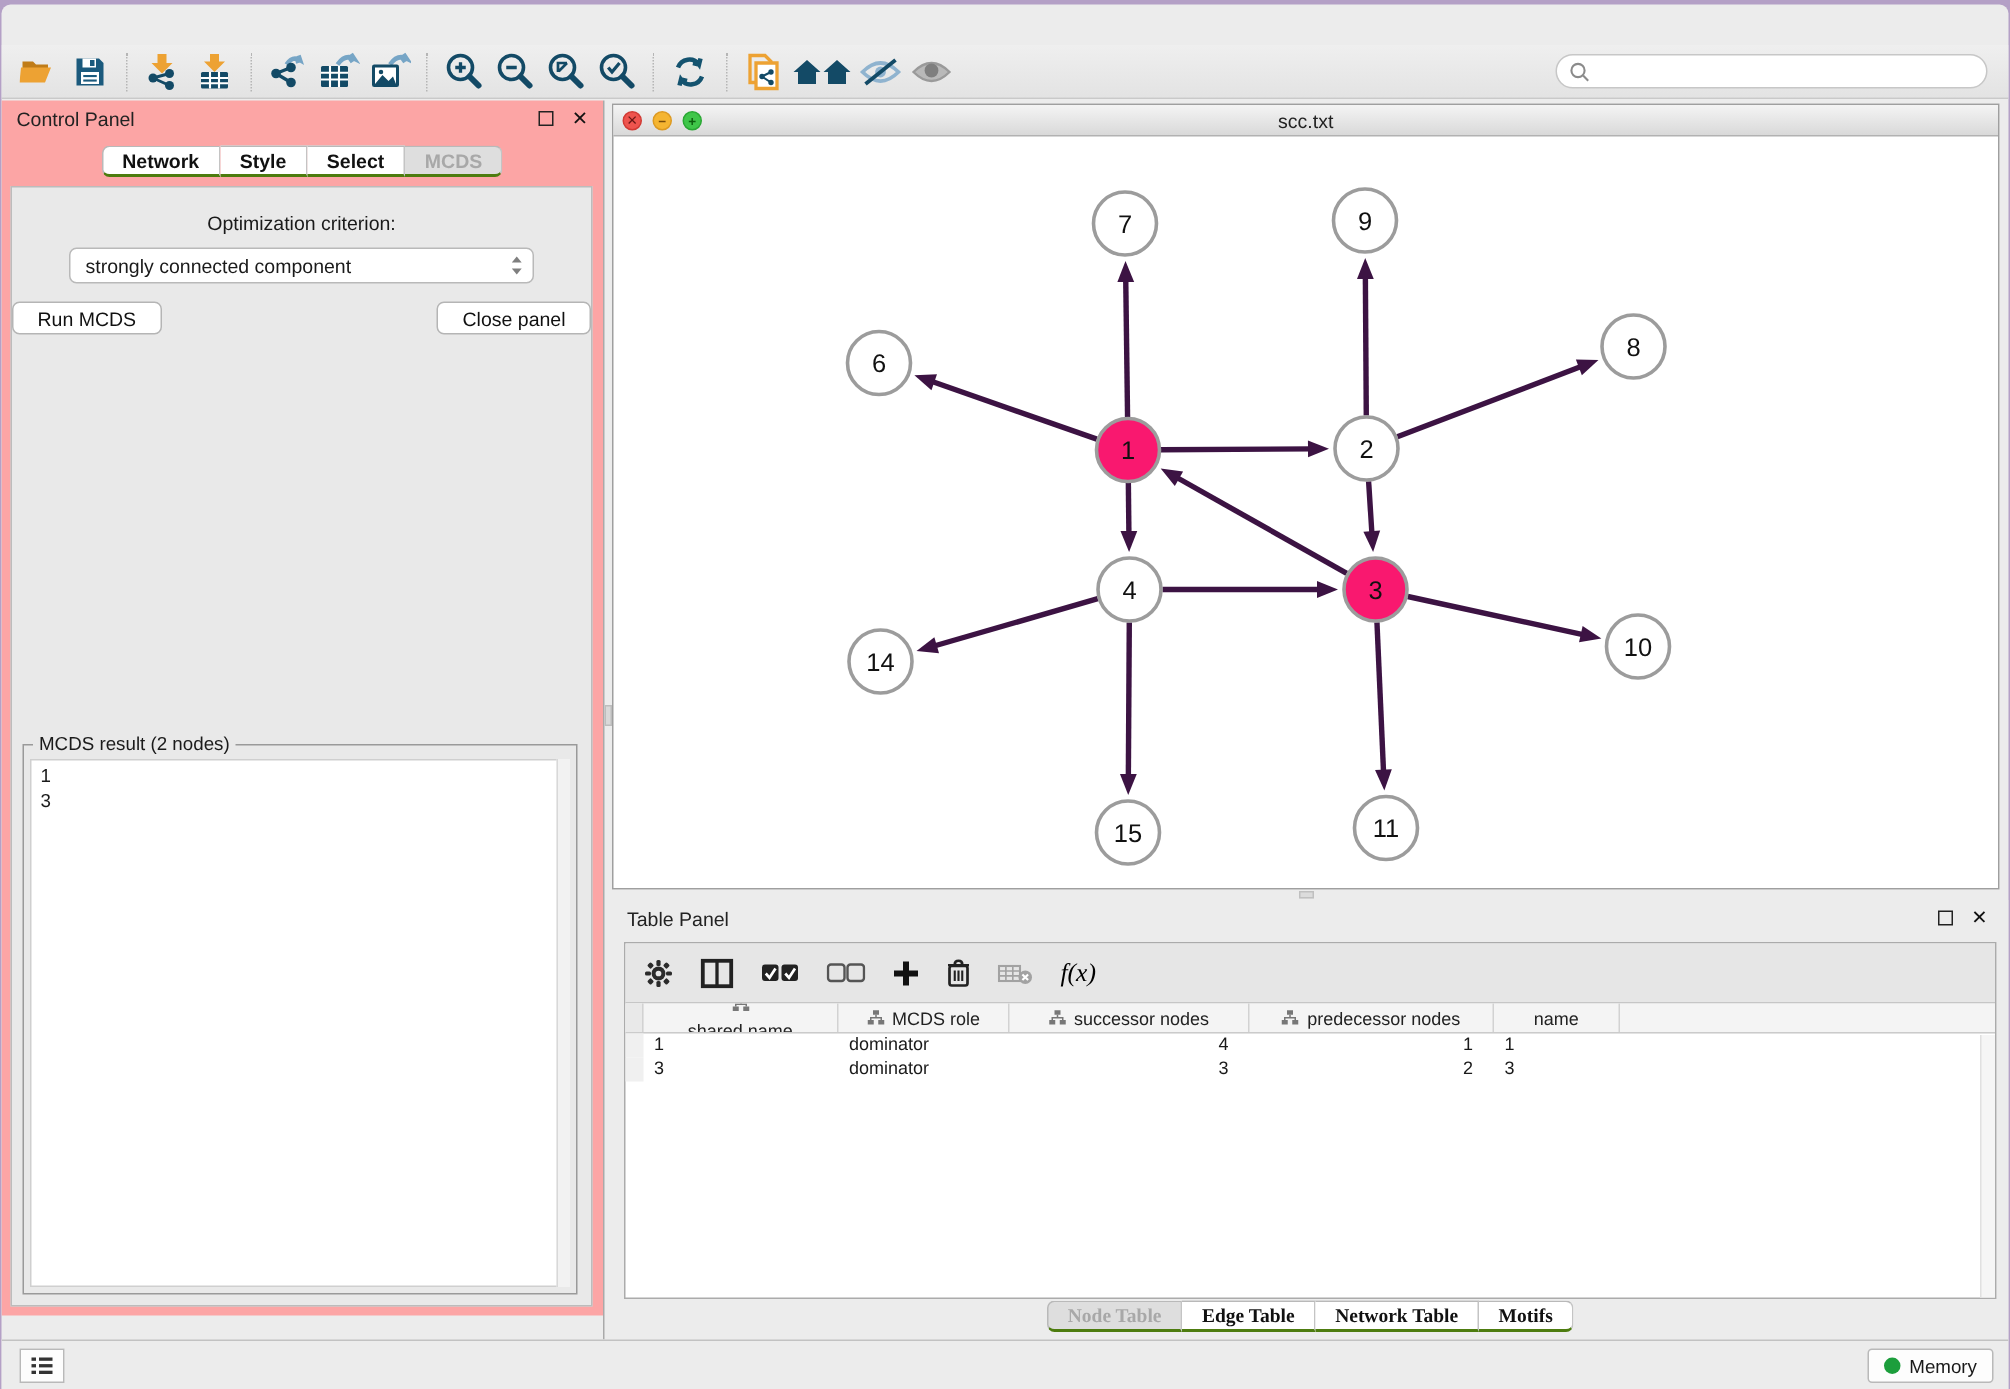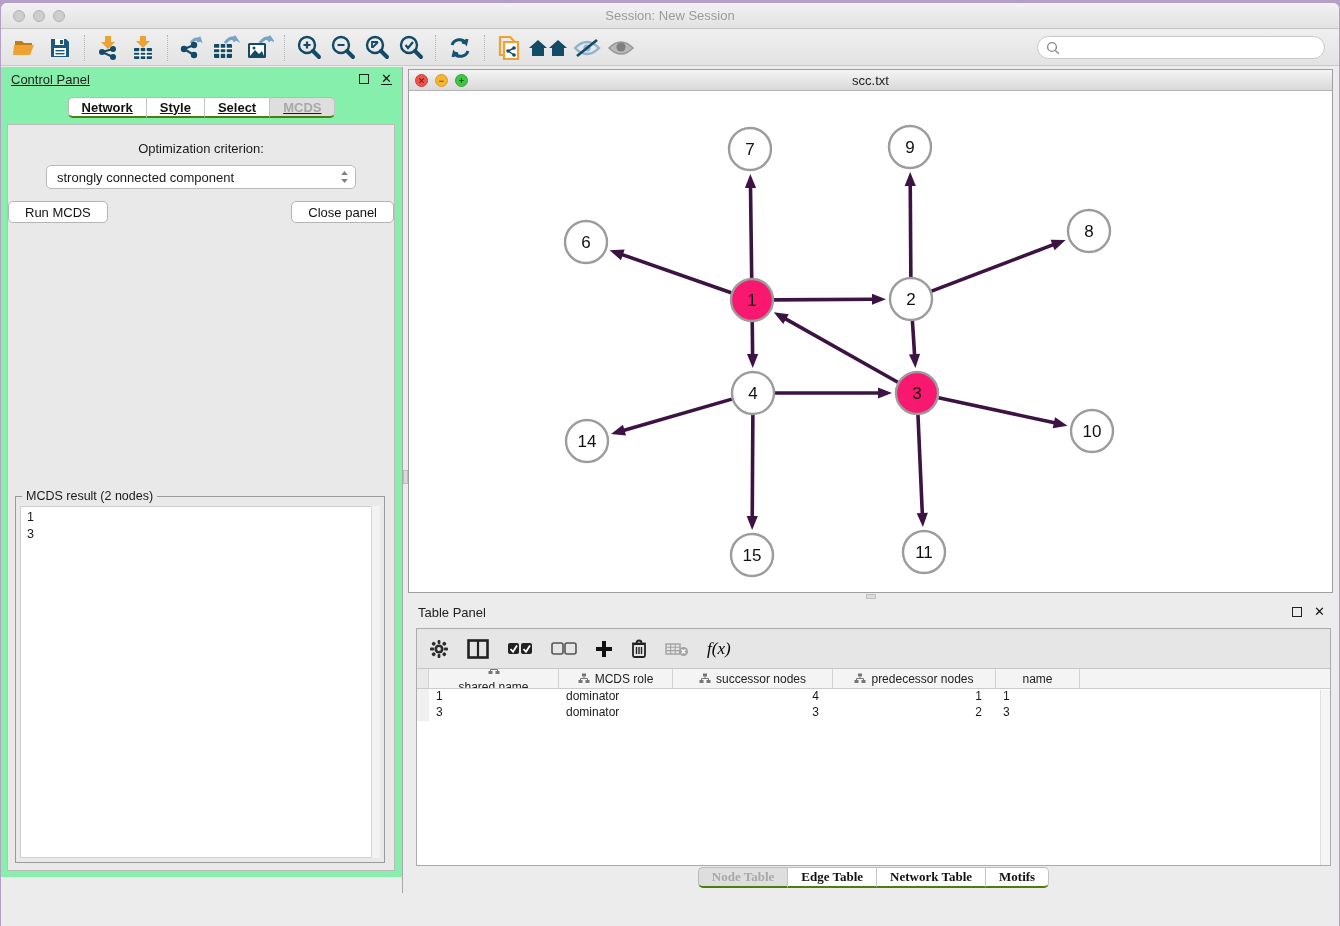--- a/index.html
+++ b/index.html
@@ -21,21 +21,21 @@
   .tbtn { width:34px; height:30px; display:flex; align-items:center; justify-content:center; flex:0 0 auto; }
   .tsep { width:1px; height:26px; margin:0 7px; border-left:1px dotted #b5b5b5; flex:0 0 auto; }
   #search-wrap { position:absolute; right:14px; top:6px; width:288px; height:23px; background:#fff;
     border:1px solid #c7c7c7; border-radius:12px; display:flex; align-items:center; padding-left:8px; }
   #search-input { border:none; outline:none; background:transparent; width:250px; font-size:12px; margin-left:4px; }
 
   
   #content { position:absolute; top:64px; left:0; right:0; bottom:33px; }
 
   
-  #control-panel { position:absolute; top:0; left:0; width:401px; bottom:16px; background:#86efac;text-decoration:underline; }
+  #control-panel { position:absolute; top:0; left:0; width:401px; bottom:16px; background:#fca5a5; }
   #vsplit { position:absolute; top:0; left:401px; width:6px; bottom:0; background:#ececec; border-left:1px solid #a9a9a9; }
   #vsplit .grip { position:absolute; top:403px; left:0px; width:5px; height:14px; background:#d9d9d9; border:1px solid #bdbdbd; }
   .panel-head { height:24px; display:flex; align-items:center; padding:0 10px; }
   .panel-title { font-size:13px; color:#222; }
   .panel-head .spacer { flex:1; }
   .float-icon { width:10px; height:10px; border:1.6px solid #222; margin-right:12px; }
   .close-icon { font-size:13px; font-weight:bold; color:#111; line-height:10px; }
   .seg-group { display:flex; justify-content:center; }
   .seg { height:21px; padding:0 13px; background:#fff; border-top:1px solid #b9b9b9; border-bottom:2px solid #4d7c0f;
     border-right:1px solid #c4c4c4; display:flex; align-items:center; font-size:13px; font-weight:600; color:#111; }
@@ -95,26 +95,20 @@
     display:flex; align-items:center; justify-content:center; }
   #memory-btn { position:absolute; right:10px; top:5px; height:23px; background:#fdfdfd; border:1px solid #b9b9b9; border-radius:3px;
     display:flex; align-items:center; gap:6px; padding:0 10px; font-size:12.5px; }
   #memory-dot { width:11px; height:11px; border-radius:50%; background:#1c9e3c; }
 </style>
 </head>
 <body>
 
 <div id="app">
 
-  <div id="titlebar">
-    <span class="tl-dot t1"></span>
-    <span class="tl-dot t2"></span>
-    <span class="tl-dot t3"></span>
-    <div id="win-title">Session: New Session</div>
-  </div>
 
   <div id="toolbar">
     <span class="tbtn">
       <svg width="26" height="22" viewBox="0 0 26 22">
         <path d="M2 4 h7 l2 2 h8 v3 h-17 z" fill="#c07c18"></path>
         <path d="M1 8 h20 l-4 10 h-17 z" fill="#eda233"></path>
       </svg>
     </span>
     <span class="tbtn">
       <svg width="22" height="22" viewBox="0 0 22 22">
@@ -492,13 +486,31 @@
       </div>
       <div id="tp-tabs">
           <span class="seg sel">Node Table</span>
           <span class="seg">Edge Table</span>
           <span class="seg">Network Table</span>
           <span class="seg">Motifs</span>
         </div>
     </div>
   </div>
 
+  <div id="statusbar">
+    <span id="menu-btn">
+      <svg width="16" height="13" viewBox="0 0 16 13">
+        <g fill="#333">
+            <rect x="1" y="1" width="3" height="2.2"></rect>
+            <rect x="1" y="5.4" width="3" height="2.2"></rect>
+            <rect x="1" y="9.8" width="3" height="2.2"></rect>
+        <rect x="6" y="1" width="9" height="2.2"></rect>
+            <rect x="6" y="5.4" width="9" height="2.2"></rect>
+            <rect x="6" y="9.8" width="9" height="2.2"></rect>
+          </g>
+      </svg>
+    </span>
+    <span id="memory-btn">
+      <span id="memory-dot"></span>
+      <span>Memory</span>
+    </span>
+  </div>
 </div>
 
 </body></html>

